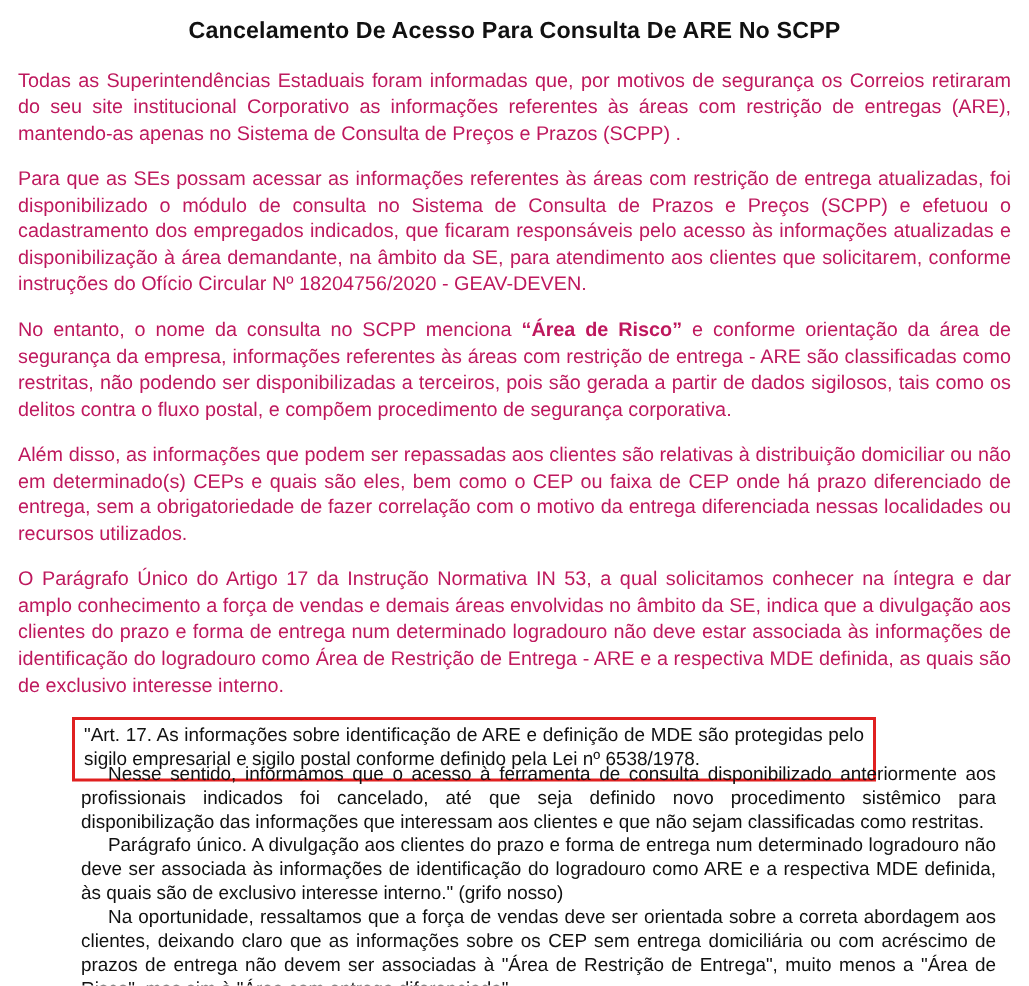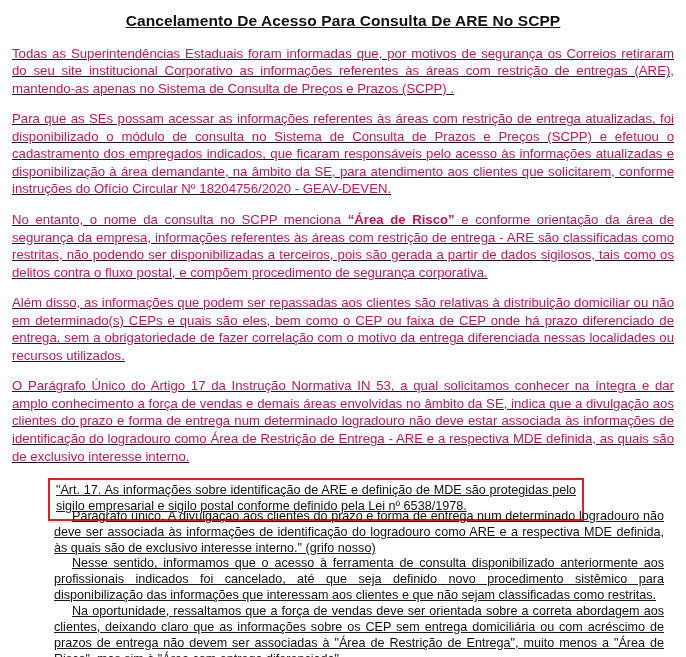--- a/index.html
+++ b/index.html
@@ -13,21 +13,20 @@
     font-family: "Liberation Sans", sans-serif;
     color: #1a1a1a;
     overflow: hidden;
   }
   .page {
     position: relative;
     width: 686px;
     height: 568px;
     box-sizing: border-box;
     padding: 6px 10px 0 10px;
-    text-decoration: underline;
   }
   .doc-title {
     text-align: center;
     font-size: 15.5px;
     font-weight: bold;
     color: #111111;
     letter-spacing: 0.1px;
     margin: 6px 0 14px 0;
     line-height: 1.2;
   }
@@ -95,19 +94,19 @@
 
   <p class="para">Além disso, as informações que podem ser repassadas aos clientes são relativas à distribuição domiciliar ou não em determinado(s) CEPs e quais são eles, bem como o CEP ou faixa de CEP onde há prazo diferenciado de entrega, sem a obrigatoriedade de fazer correlação com o motivo da entrega diferenciada nessas localidades ou recursos utilizados.</p>
 
   <p class="para">O Parágrafo Único do Artigo 17 da Instrução Normativa IN 53, a qual solicitamos conhecer na íntegra e dar amplo conhecimento a força de vendas e demais áreas envolvidas no âmbito da SE, indica que a divulgação aos clientes do prazo e forma de entrega num determinado logradouro não deve estar associada às informações de identificação do logradouro como Área de Restrição de Entrega - ARE e a respectiva MDE definida, as quais são de exclusivo interesse interno.</p>
 
   <div class="quote-block">
     <div class="quote-first">
       <p class="qtext">"Art. 17. As informações sobre identificação de ARE e definição de MDE são protegidas pelo sigilo empresarial e sigilo postal conforme definido pela Lei nº 6538/1978.</p>
     </div>
     <div class="quote-rest quote-overlap">
+      <p>Nesse sentido, informamos que o acesso à ferramenta de consulta disponibilizado anteriormente aos profissionais indicados foi cancelado, até que seja definido novo procedimento sistêmico para disponibilização das informações que interessam aos clientes e que não sejam classificadas como restritas.</p>
       <p>Parágrafo único. A divulgação aos clientes do prazo e forma de entrega num determinado logradouro não deve ser associada às informações de identificação do logradouro como ARE e a respectiva MDE definida, às quais são de exclusivo interesse interno." (grifo nosso)</p>
-      <p>Nesse sentido, informamos que o acesso à ferramenta de consulta disponibilizado anteriormente aos profissionais indicados foi cancelado, até que seja definido novo procedimento sistêmico para disponibilização das informações que interessam aos clientes e que não sejam classificadas como restritas.</p>
       <p>Na oportunidade, ressaltamos que a força de vendas deve ser orientada sobre a correta abordagem aos clientes, deixando claro que as informações sobre os CEP sem entrega domiciliária ou com acréscimo de prazos de entrega não devem ser associadas à "Área de Restrição de Entrega", muito menos a "Área de Risco", mas sim à "Área com entrega diferenciada".</p>
     </div>
   </div>
 
 </div>
 
 </body></html>

